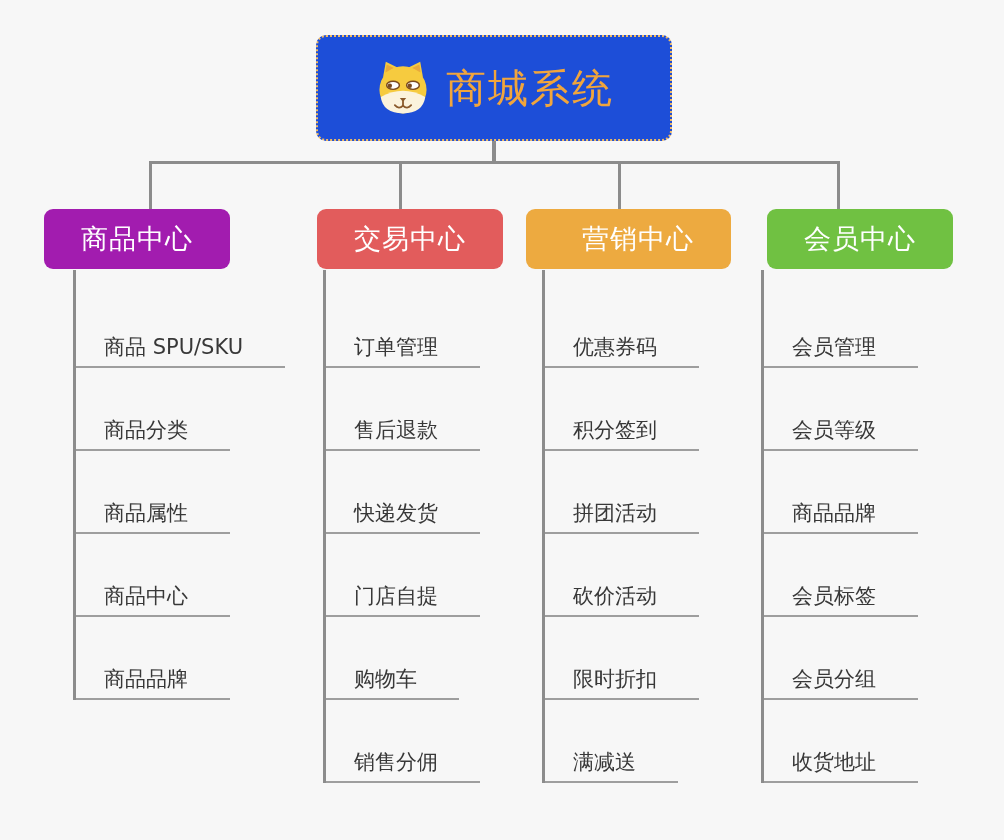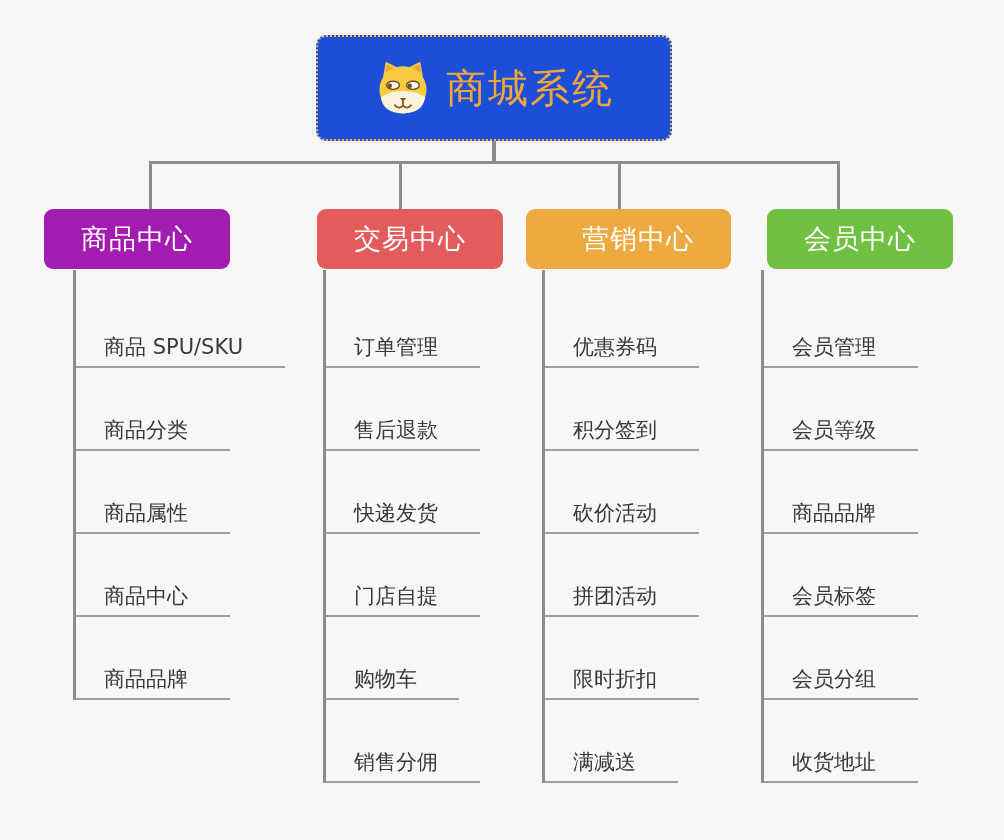--- a/index.html
+++ b/index.html
@@ -109,22 +109,22 @@
         <div class="leaf">门店自提</div>
         <div class="leaf">购物车</div>
         <div class="leaf">销售分佣</div>
       </div>
       <div class="branch-box" style="left: 526px; background: rgb(237, 170, 64); padding-left: 19px;">
         <span class="branch-label">营销中心</span>
       </div>
       <div class="leaf-col" style="left: 542px;">
         <div class="leaf">优惠券码</div>
         <div class="leaf">积分签到</div>
+        <div class="leaf">拼团活动</div>
         <div class="leaf">砍价活动</div>
-        <div class="leaf">拼团活动</div>
         <div class="leaf">限时折扣</div>
         <div class="leaf">满减送</div>
       </div>
       <div class="branch-box" style="left: 767px; background: rgb(112, 193, 66);">
         <span class="branch-label">会员中心</span>
       </div>
       <div class="leaf-col" style="left: 761px;">
         <div class="leaf">会员管理</div>
         <div class="leaf">会员等级</div>
         <div class="leaf">商品品牌</div>

